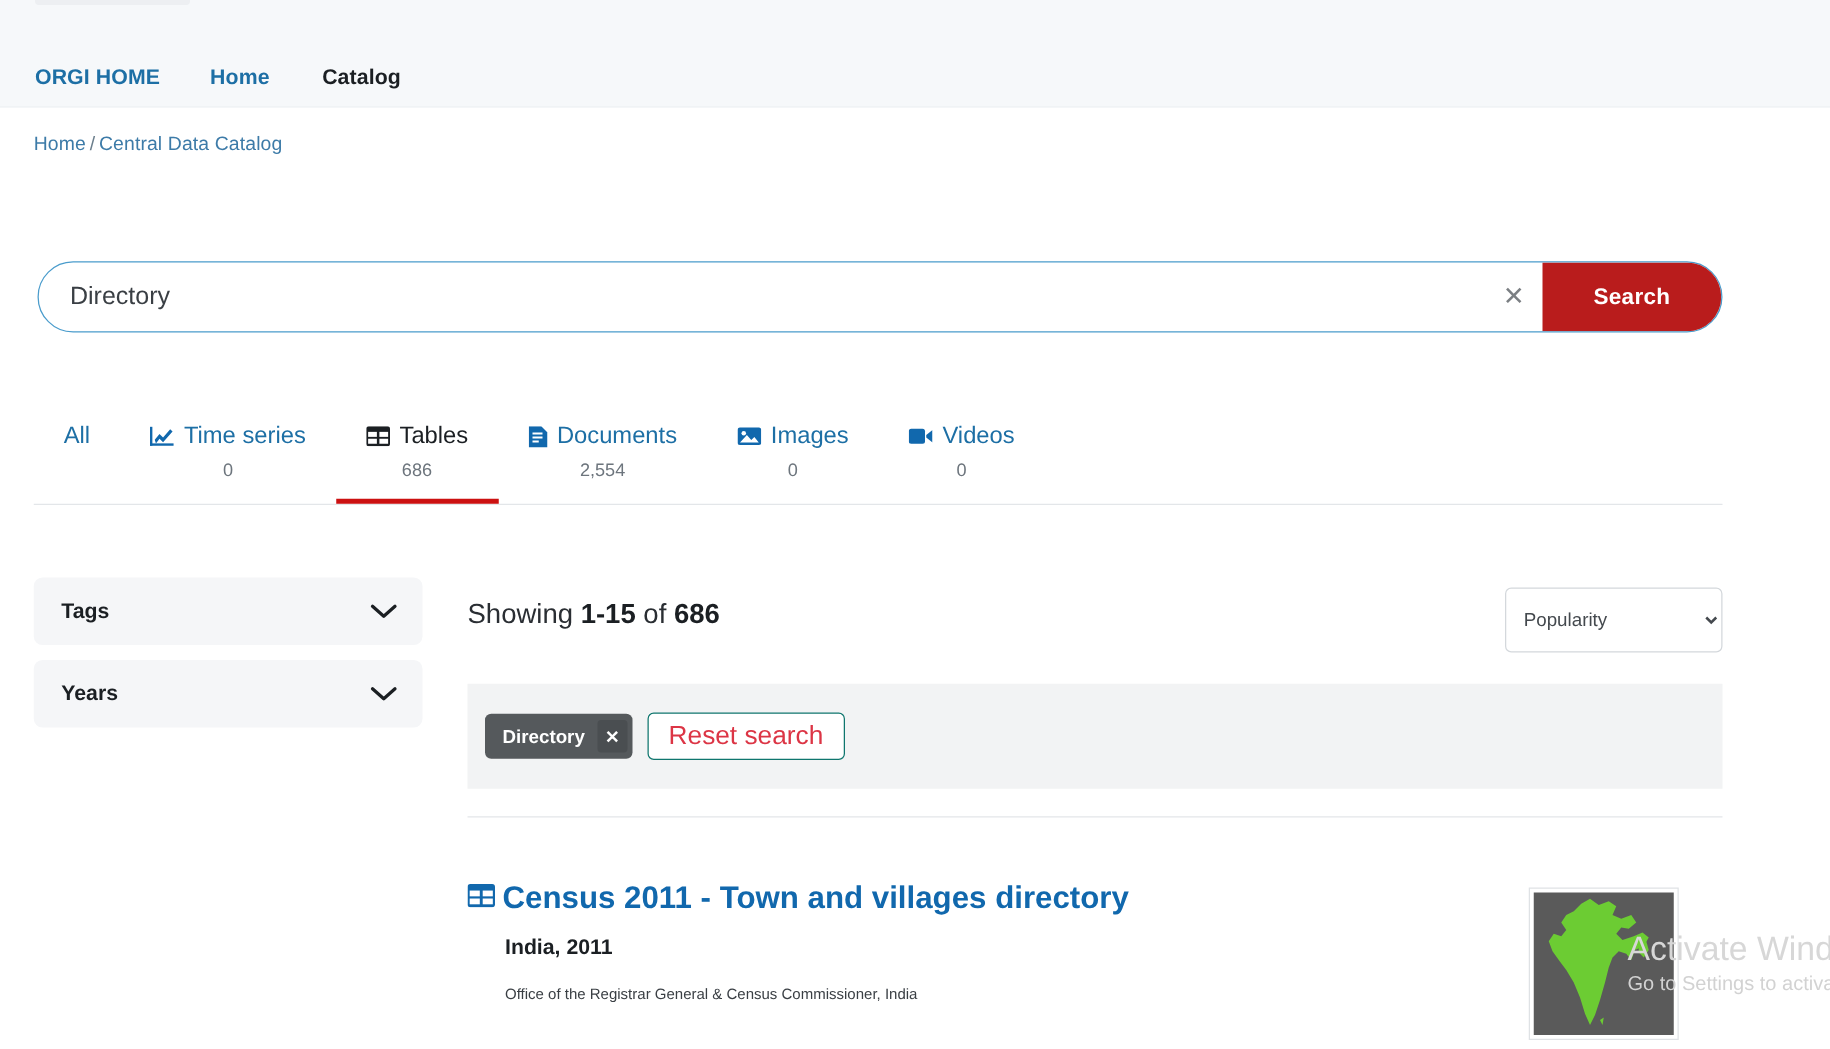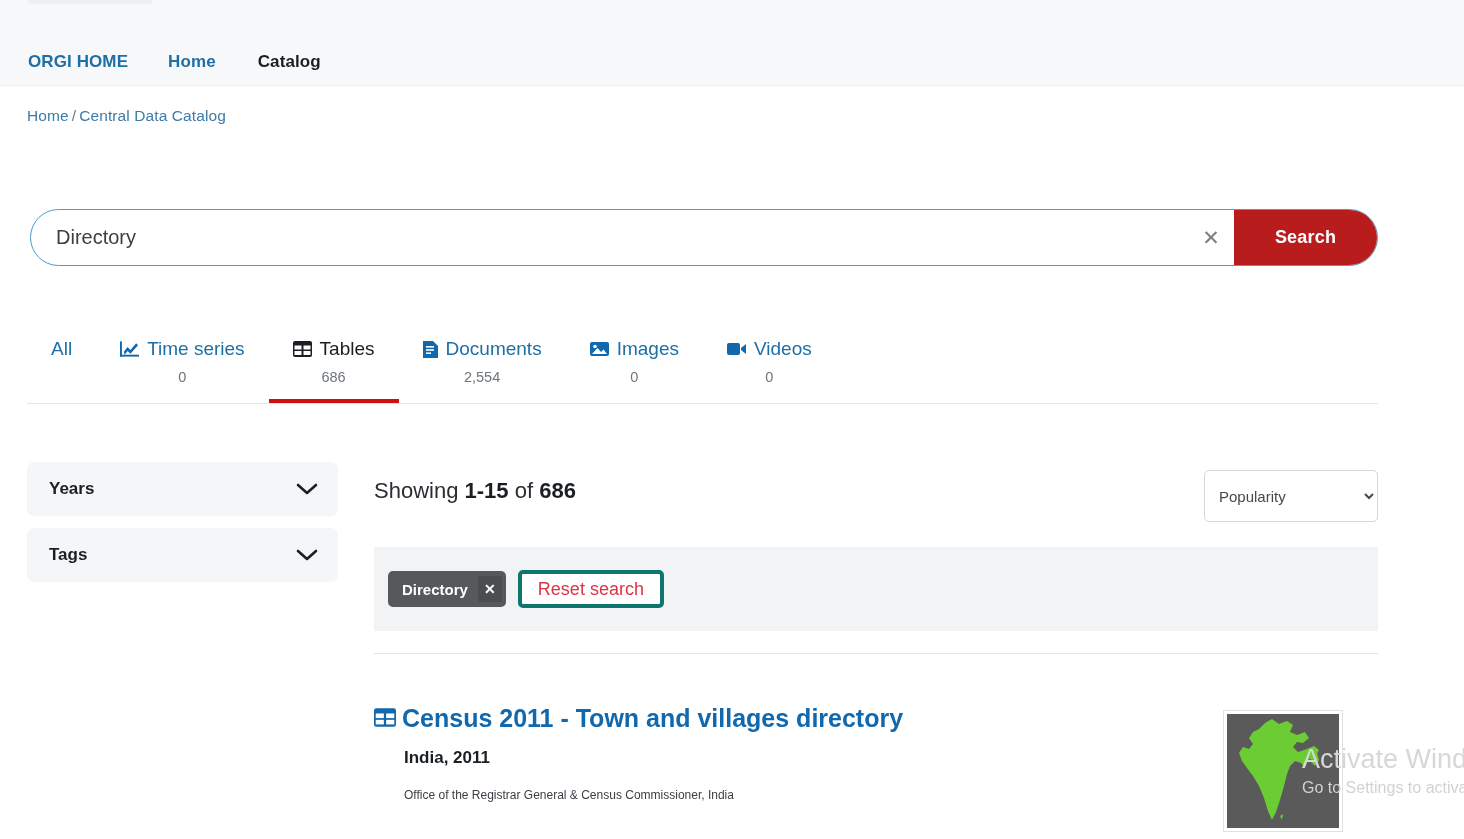--- a/index.html
+++ b/index.html
@@ -190,25 +190,25 @@
   .chip .chip-x {
     margin-left: 10px;
     background: #4a4e51;
     border-radius: 3px;
     width: 24px; height: 26px;
     display: flex; align-items: center; justify-content: center;
     font-size: 14px;
   }
   .reset-btn {
     height: 38px;
-    border: 4px solid #0f766e;
+    border: 1px solid #0f766e;
     border-radius: 5px;
     background: #fff;
     color: #dc3545;
-    font-size: 18px;
+    font-size: 21px;
     padding: 0 16px;
     cursor: pointer;
     font-family: "Liberation Sans", sans-serif;
     text-align: center;
   }
 
   .divider {
     position: absolute; left: 0; top: 191px;
     width: 1004px; height: 1px;
     background: #e3e6e9;
@@ -356,29 +356,29 @@
         <span>Videos</span>
       </span>
       <span class="tab-count">0</span>
     </a>
 
   </div>
 </div>
 
 <aside class="sidebar">
   <div class="facet">
-    <span class="facet-label">Years</span>
+    <span class="facet-label">Tags</span>
     <span class="chev">
       <svg width="22" height="13" viewBox="0 0 22 13">
           <path d="M2 2 L11 10 L20 2" stroke="#1b1f23" stroke-width="2.6" fill="none" stroke-linecap="round" stroke-linejoin="round"></path>
         </svg>
     </span>
   </div>
   <div class="facet">
-    <span class="facet-label">Tags</span>
+    <span class="facet-label">Years</span>
     <span class="chev">
       <svg width="22" height="13" viewBox="0 0 22 13">
           <path d="M2 2 L11 10 L20 2" stroke="#1b1f23" stroke-width="2.6" fill="none" stroke-linecap="round" stroke-linejoin="round"></path>
         </svg>
     </span>
   </div>
 </aside>
 
 <section class="results">
 

